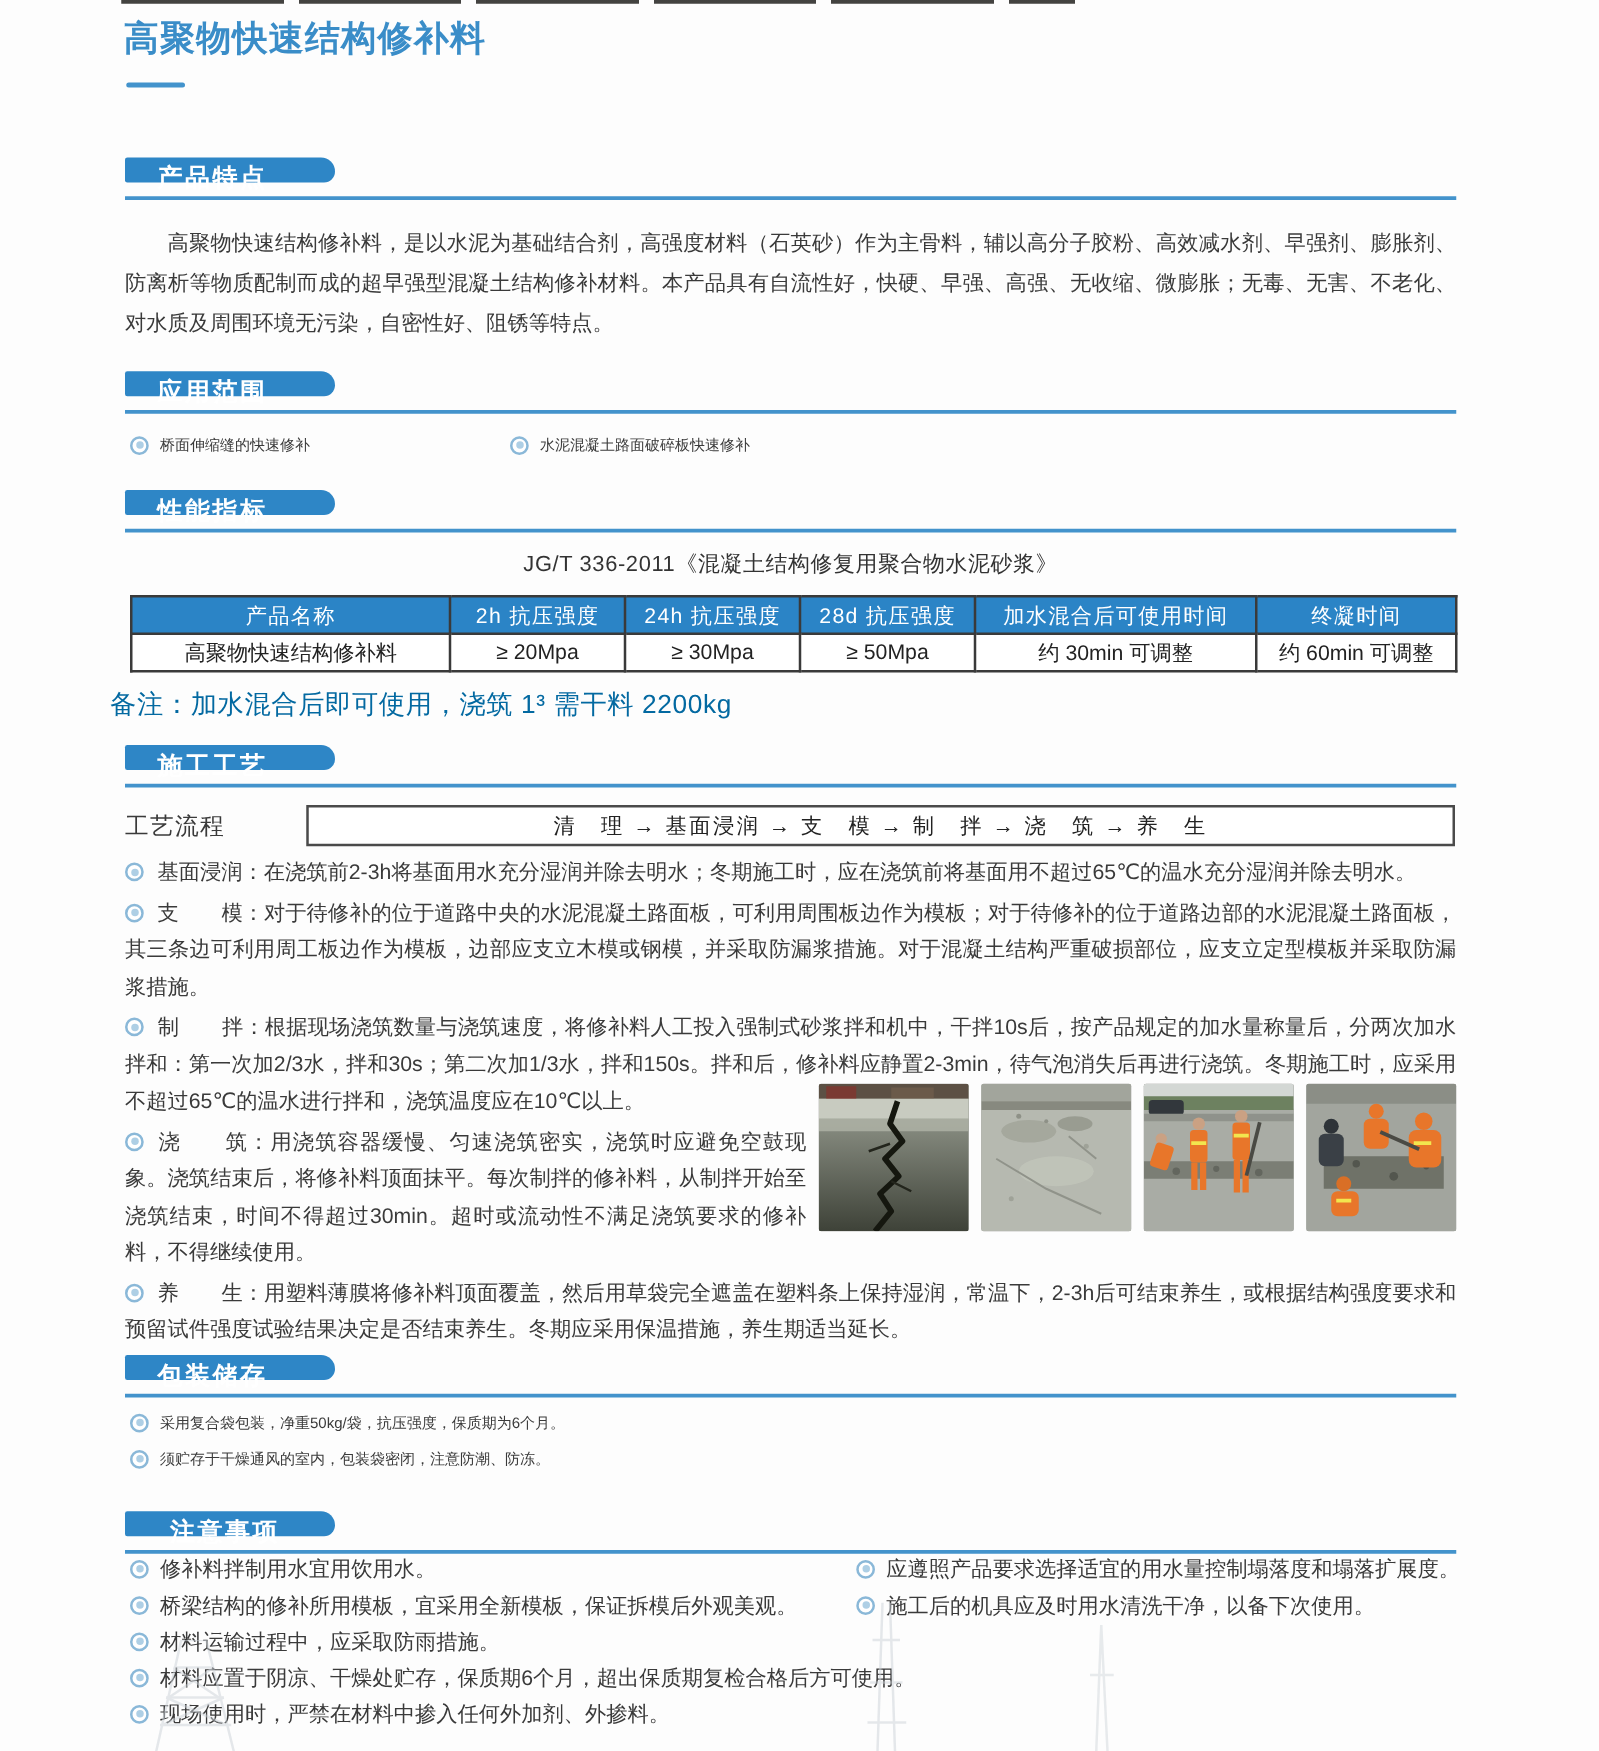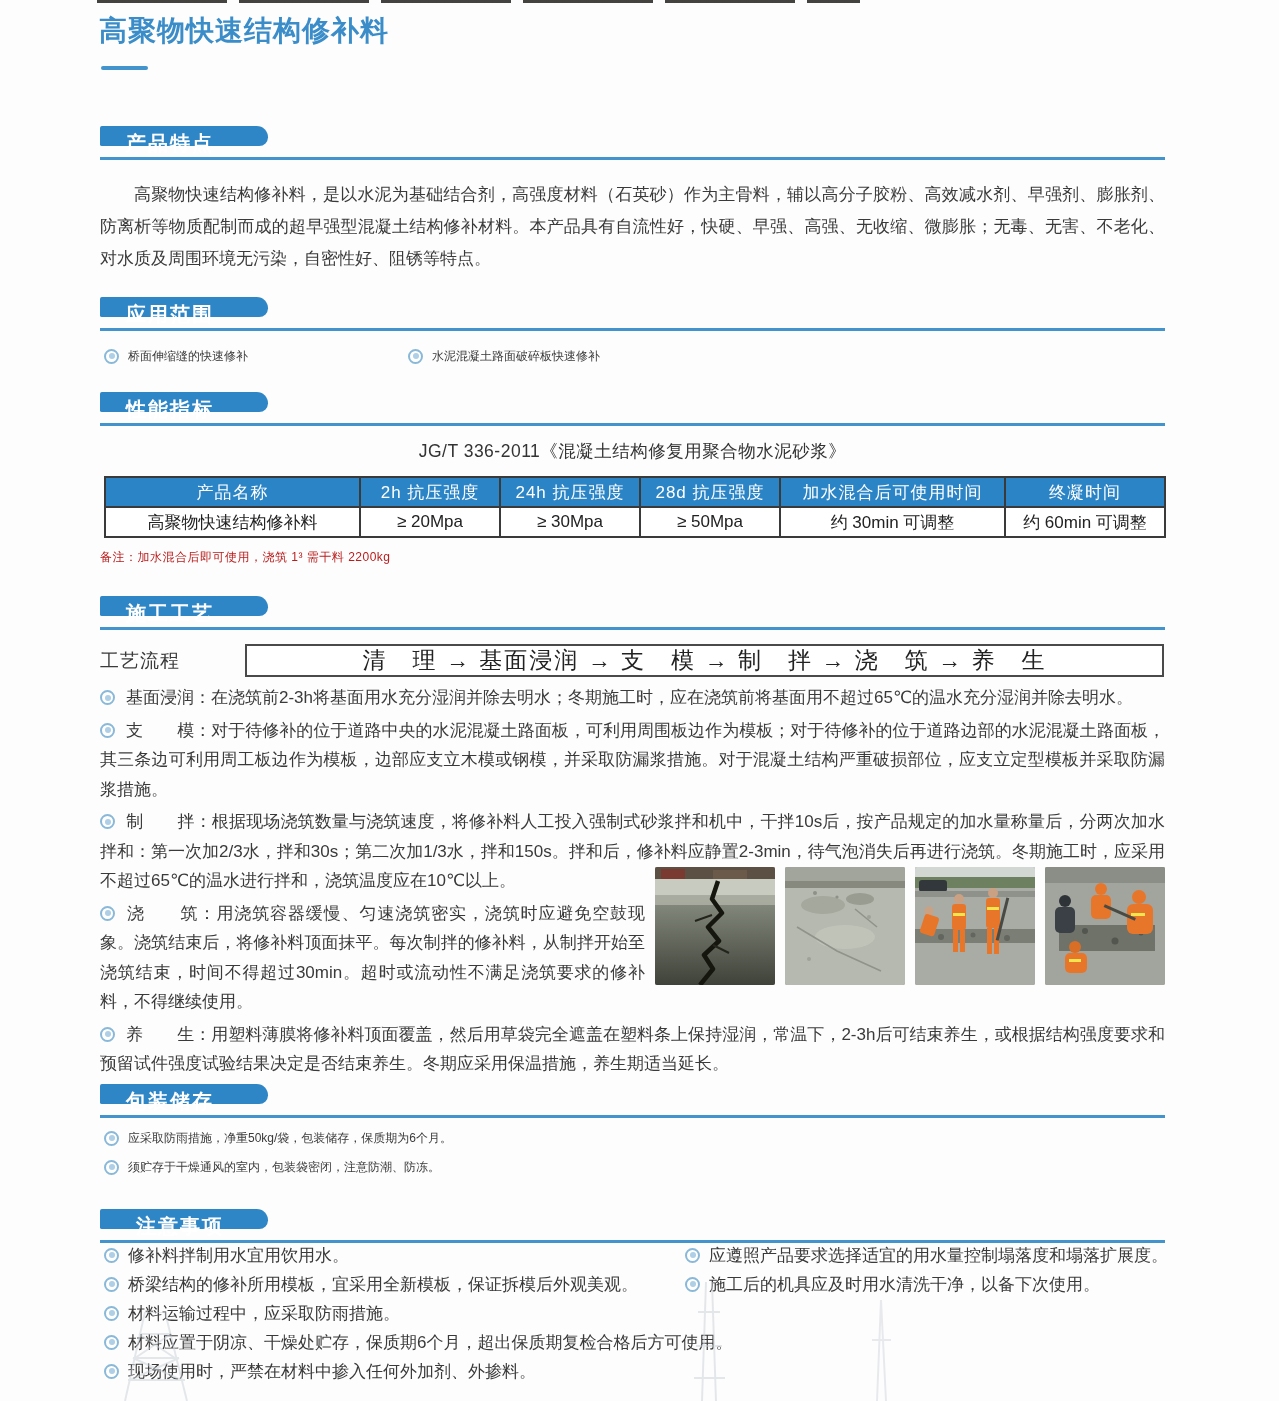--- a/index.html
+++ b/index.html
@@ -36,26 +36,26 @@
 
   
   .tbl-caption{ position:absolute; left:100px; top:439px; width:1065px; text-align:center;
     font-size:17.5px; color:#333; font-weight:500; letter-spacing:.5px;}
   table.perf{ position:absolute; left:104px; top:476px; width:1060px; border-collapse:collapse; table-layout:fixed;}
   table.perf th, table.perf td{ border:2px solid #3a3a3a; height:30px; text-align:center;
     font-size:17px; padding:0 2px; font-weight:400;}
   table.perf th{ background:#2b84c6; color:#fff; letter-spacing:1px;margin-top:28px;}
   table.perf td{ background:#fff; color:#222;}
   .c0{width:255px}.c1{width:140px}.c2{width:140px}.c3{width:140px}.c4{width:225px}.c5{width:160px}
-  .tbl-note{ position:absolute; left:100px; top:549px; font-size:12px; color:#b91c1c; letter-spacing:.5px;}
+  .tbl-note{ position:absolute; left:88px; top:549px; font-size:21px; color:#0369a1; letter-spacing:.5px;}
 
   
   .flow-label{ position:absolute; left:100px; top:648px; font-size:19px; color:#3a3a3a; letter-spacing:1px;}
   .flow-box{ position:absolute; left:245px; top:644px; width:919px; height:33px; border:2px solid #4a4a4a;
-    display:flex; align-items:center; justify-content:center; font-size:23px; color:#222;
+    display:flex; align-items:center; justify-content:center; font-size:17px; color:#222;
     letter-spacing:2px; font-weight:500; background:#fff;}
 
   .steps{ position:absolute; left:100px; top:683px; width:1065px;}
   .steps p{ font-size:17px; line-height:29.5px; text-align:justify; color:#3a3a3a; margin:0 0 3px;}
   .steps p .ring{ margin-right:11px;}
   .steps p.narrow{ width:545px;}
 
   
   .photos{ position:absolute; left:655px; top:867px; width:510px; display:flex; gap:10px;}
   .photo{ width:120px; height:118px; overflow:hidden; border-radius:2px; background:#9a9d96;}
@@ -236,21 +236,21 @@
       </svg>
     </div>
   </div>
 
   <div class="sec" style="top:1084px;">
     <div class="rule"></div>
     <div class="tab">包装储存</div>
   </div>
   <div class="bullet-line" style="left:104px; top:1128px;">
     <span class="ring"></span>
-    <span>应采取防雨措施，净重50kg/袋，包装储存，保质期为6个月。</span>
+    <span>采用复合袋包装，净重50kg/袋，抗压强度，保质期为6个月。</span>
   </div>
   <div class="bullet-line" style="left:104px; top:1157px;">
     <span class="ring"></span>
     <span>须贮存于干燥通风的室内，包装袋密闭，注意防潮、防冻。</span>
   </div>
 
   <div class="sec" style="top:1209px;text-align:center;">
     <div class="rule"></div>
     <div class="tab">注意事项</div>
   </div>

